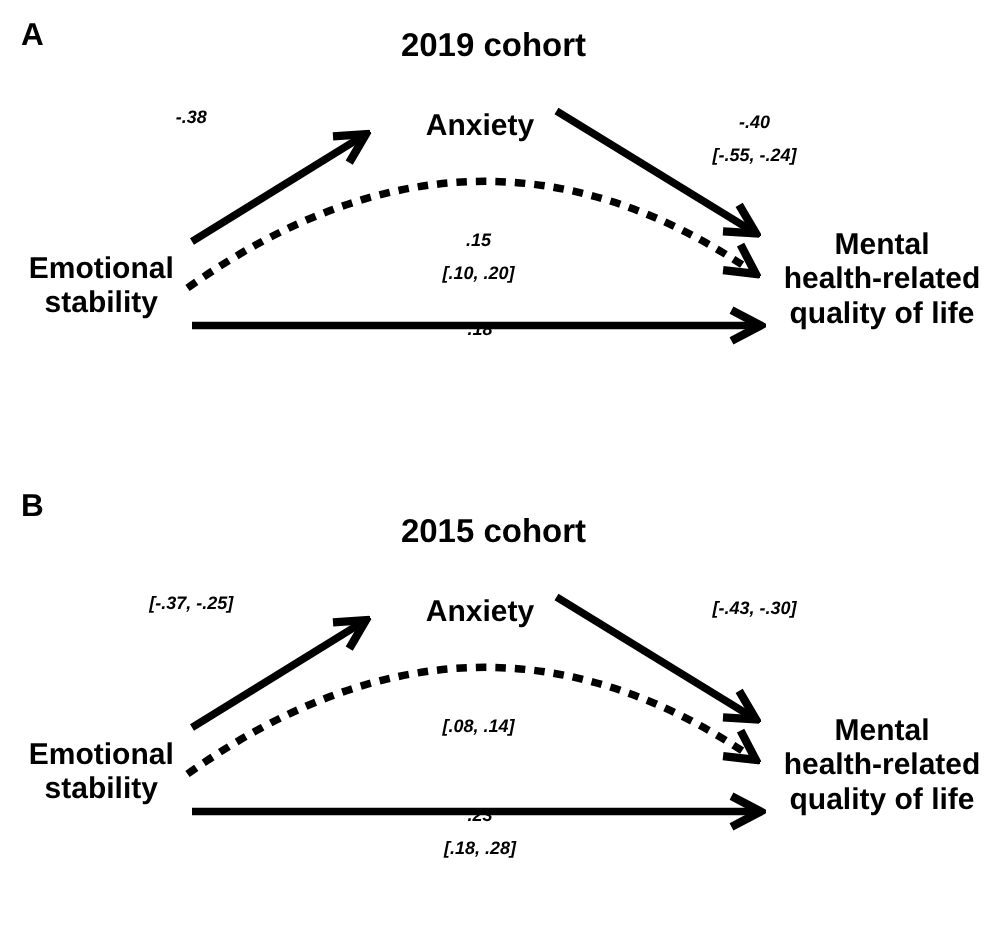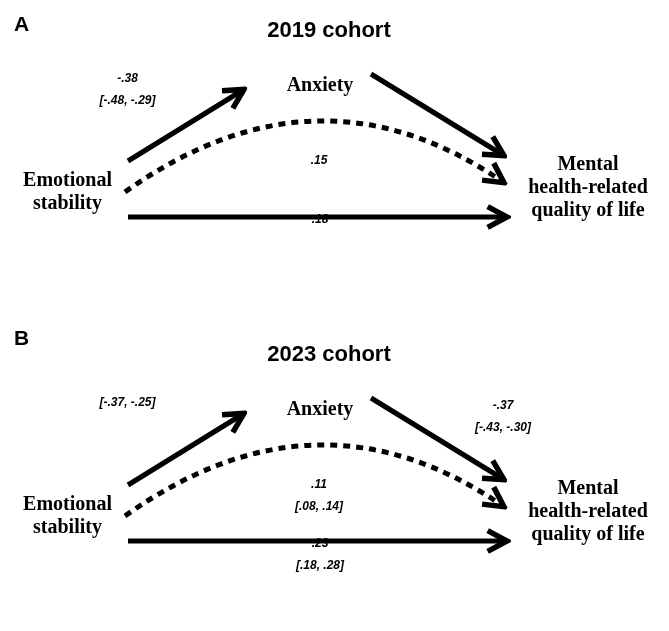--- a/index.html
+++ b/index.html
@@ -55,21 +55,20 @@
     stroke-linecap: butt;
   }
   .arrow-dashed { stroke-dasharray: 7 6; }
 
   .node {
     position: absolute;
     text-align: center;
     font-size: 20px;
     line-height: 23px;
     white-space: pre-line;
-    font-family: Liberation Serif, serif;
   }
   .node-predictor { left: 0px;   top: 168px; width: 135px; }
   .node-mediator  { left: 270px; top: 73px;  width: 100px; }
   .node-outcome   { left: 503px; top: 152px; width: 170px; }
 
   .coef {
     position: absolute;
     text-align: center;
     font-size: 12px;
     line-height: 22px;
@@ -99,57 +98,59 @@
 
     <svg class="paths-svg" viewBox="0 0 669 315">
       <line class="arrow" x1="128" y1="161" x2="243" y2="90" marker-end="url(#ah)"></line>
       <line class="arrow" x1="371" y1="74" x2="503" y2="155" marker-end="url(#ah)"></line>
       <line class="arrow" x1="128" y1="217" x2="506" y2="217" marker-end="url(#ah)"></line>
       <path class="arrow arrow-dashed" d="M125,192 Q318,55 503,182" marker-end="url(#ah)"></path>
     </svg>
 
     <div class="coef coef-a">
       <div>-.38</div>
-      <div>[-.48, -.29]</div>
+    </div>
+    <div class="coef coef-b">
+      <div>-.40</div>
+      <div>[-.55, -.24]</div>
     </div>
     <div class="coef coef-indirect">
       <div>.15</div>
+      <div>[.10, .20]</div>
     </div>
     <div class="coef coef-direct">
       <div>.18</div>
     </div>
 
     <div class="node node-predictor">Emotional
 stability</div>
     <div class="node node-mediator">Anxiety</div>
     <div class="node node-outcome">Mental
 health-related
 quality of life</div>
   </section>
 
   <section class="panel panel-b">
     <div class="panel-label">B</div>
-    <div class="cohort-title">2023 cohort</div>
+    <div class="cohort-title">2015 cohort</div>
 
     <svg class="paths-svg" viewBox="0 0 669 315">
       <line class="arrow" x1="128" y1="161" x2="243" y2="90" marker-end="url(#ah)"></line>
       <line class="arrow" x1="371" y1="74" x2="503" y2="155" marker-end="url(#ah)"></line>
       <line class="arrow" x1="128" y1="217" x2="506" y2="217" marker-end="url(#ah)"></line>
       <path class="arrow arrow-dashed" d="M125,192 Q318,55 503,182" marker-end="url(#ah)"></path>
     </svg>
 
     <div class="coef coef-a">
       <div>[-.37, -.25]</div>
     </div>
     <div class="coef coef-b">
-      <div>-.37</div>
       <div>[-.43, -.30]</div>
     </div>
     <div class="coef coef-indirect">
-      <div>.11</div>
       <div>[.08, .14]</div>
     </div>
     <div class="coef coef-direct">
       <div>.23</div>
       <div>[.18, .28]</div>
     </div>
 
     <div class="node node-predictor">Emotional
 stability</div>
     <div class="node node-mediator">Anxiety</div>

